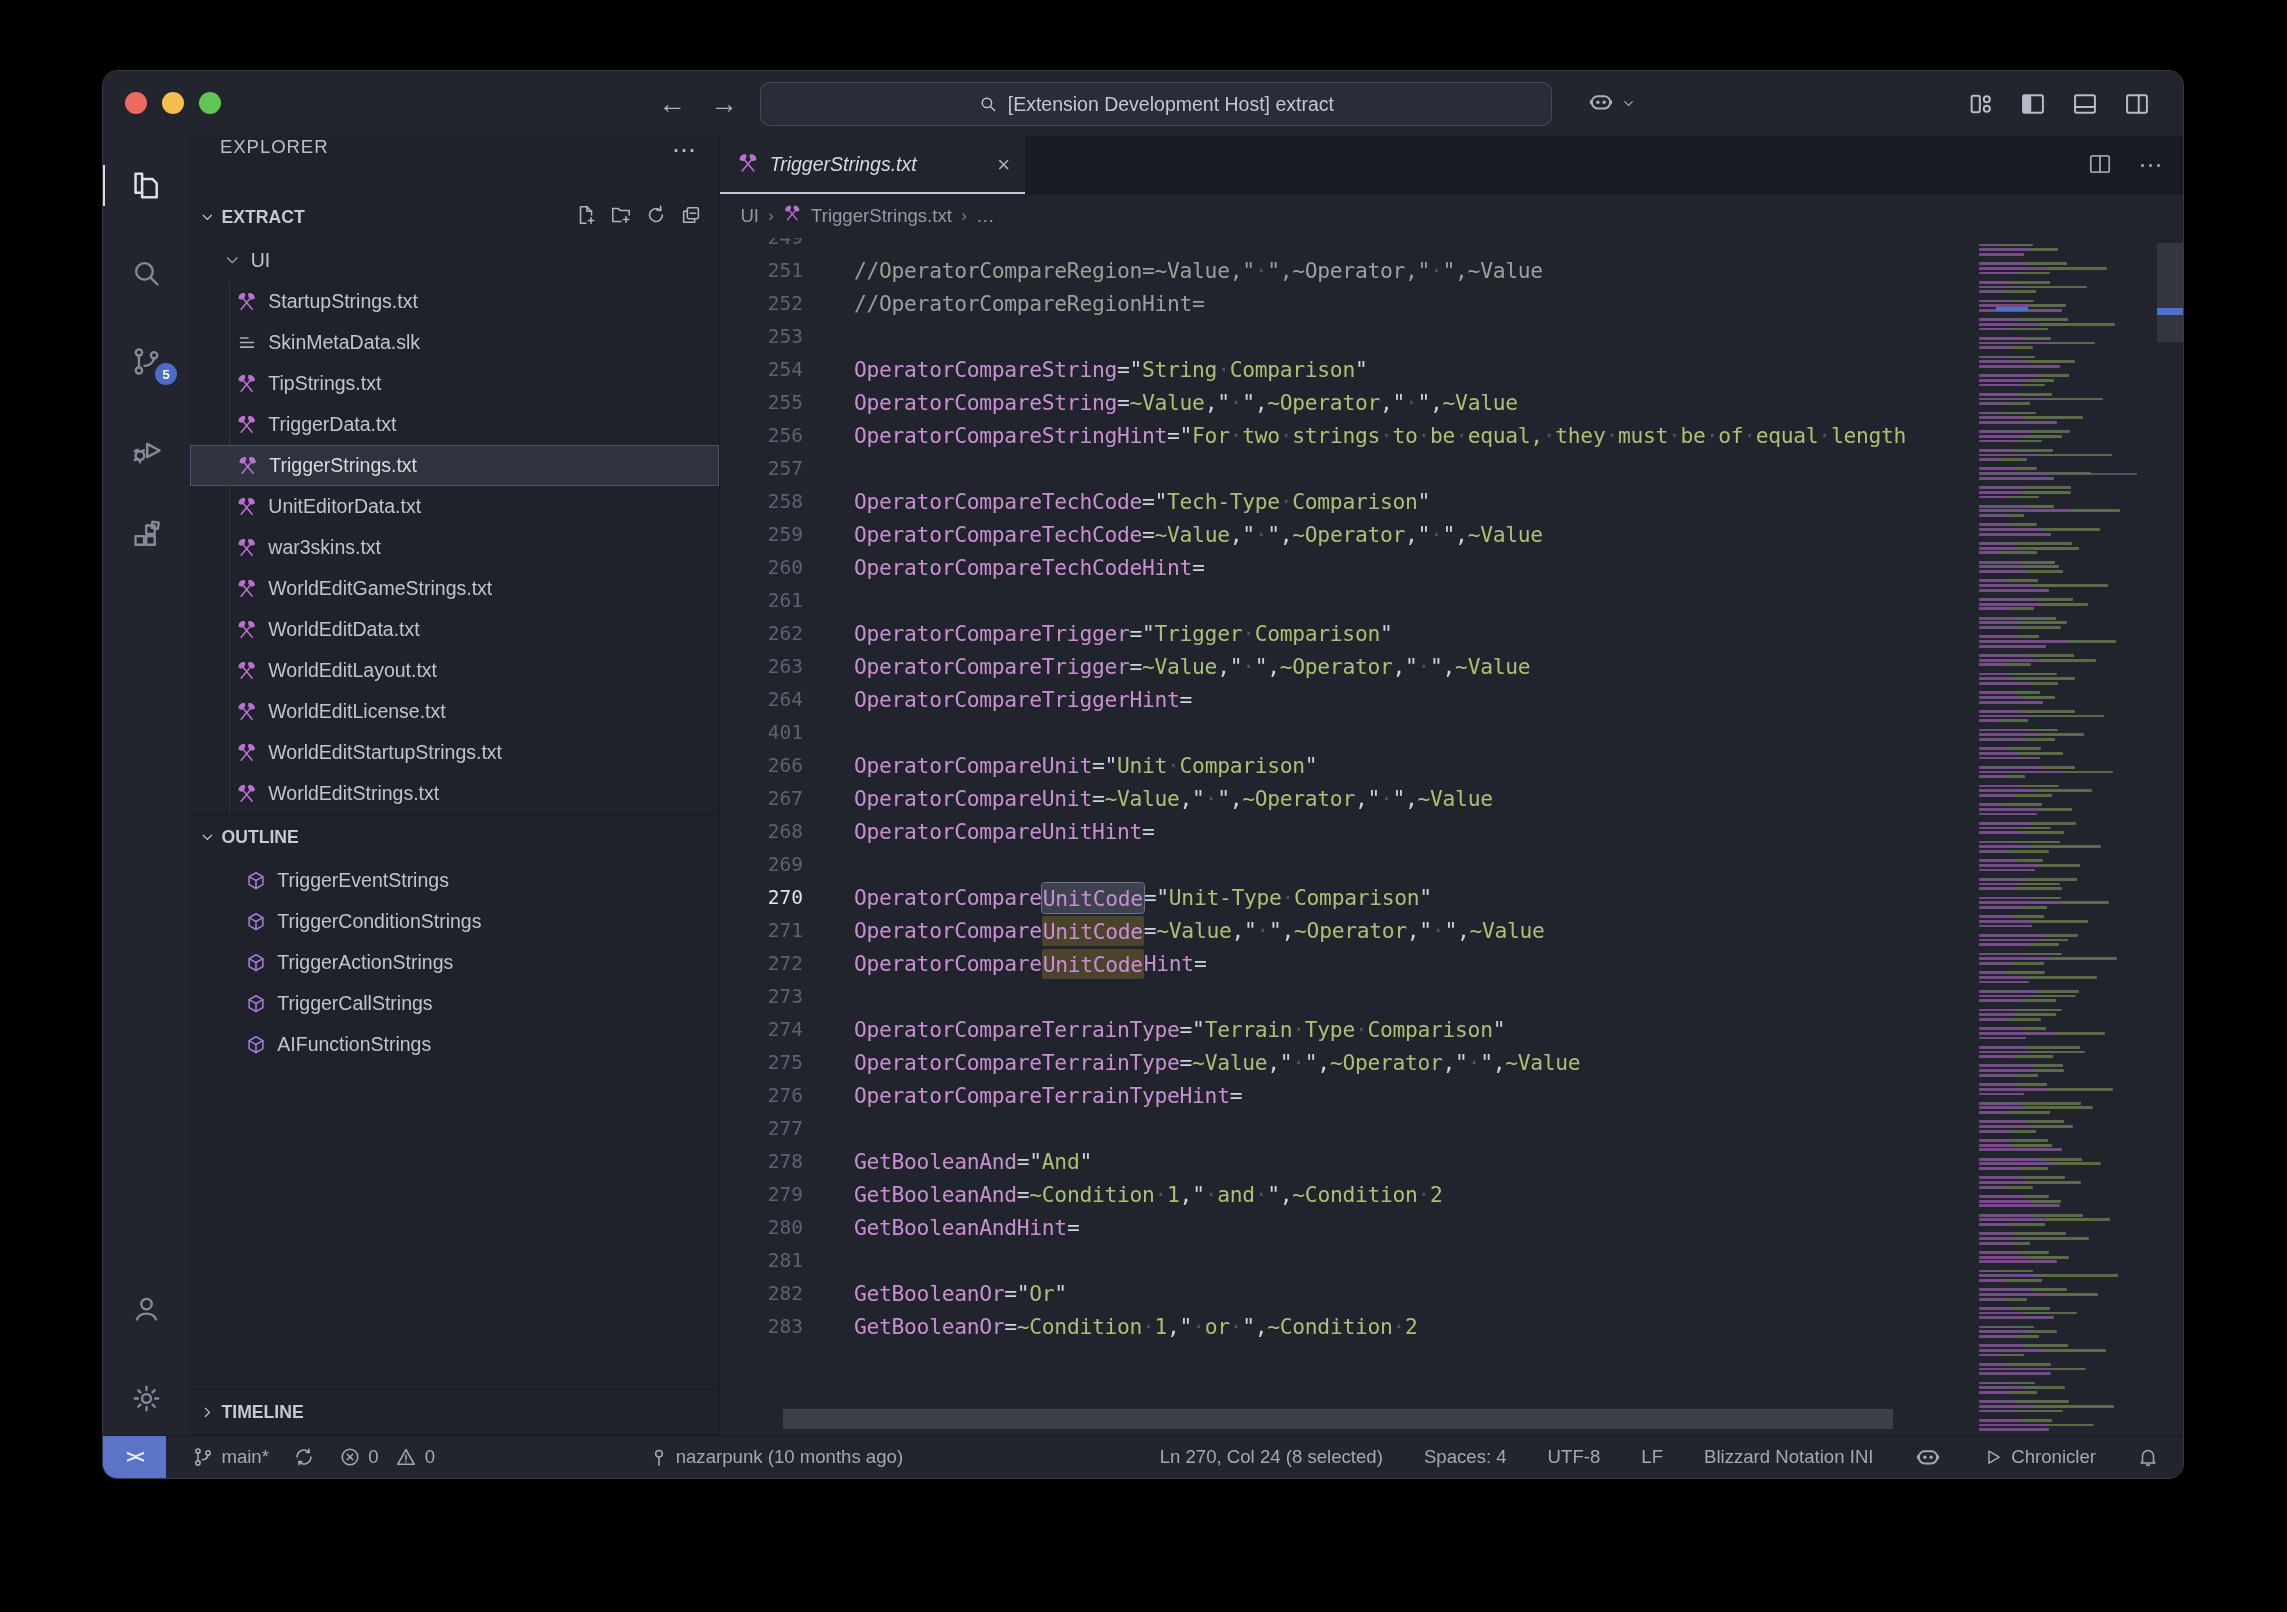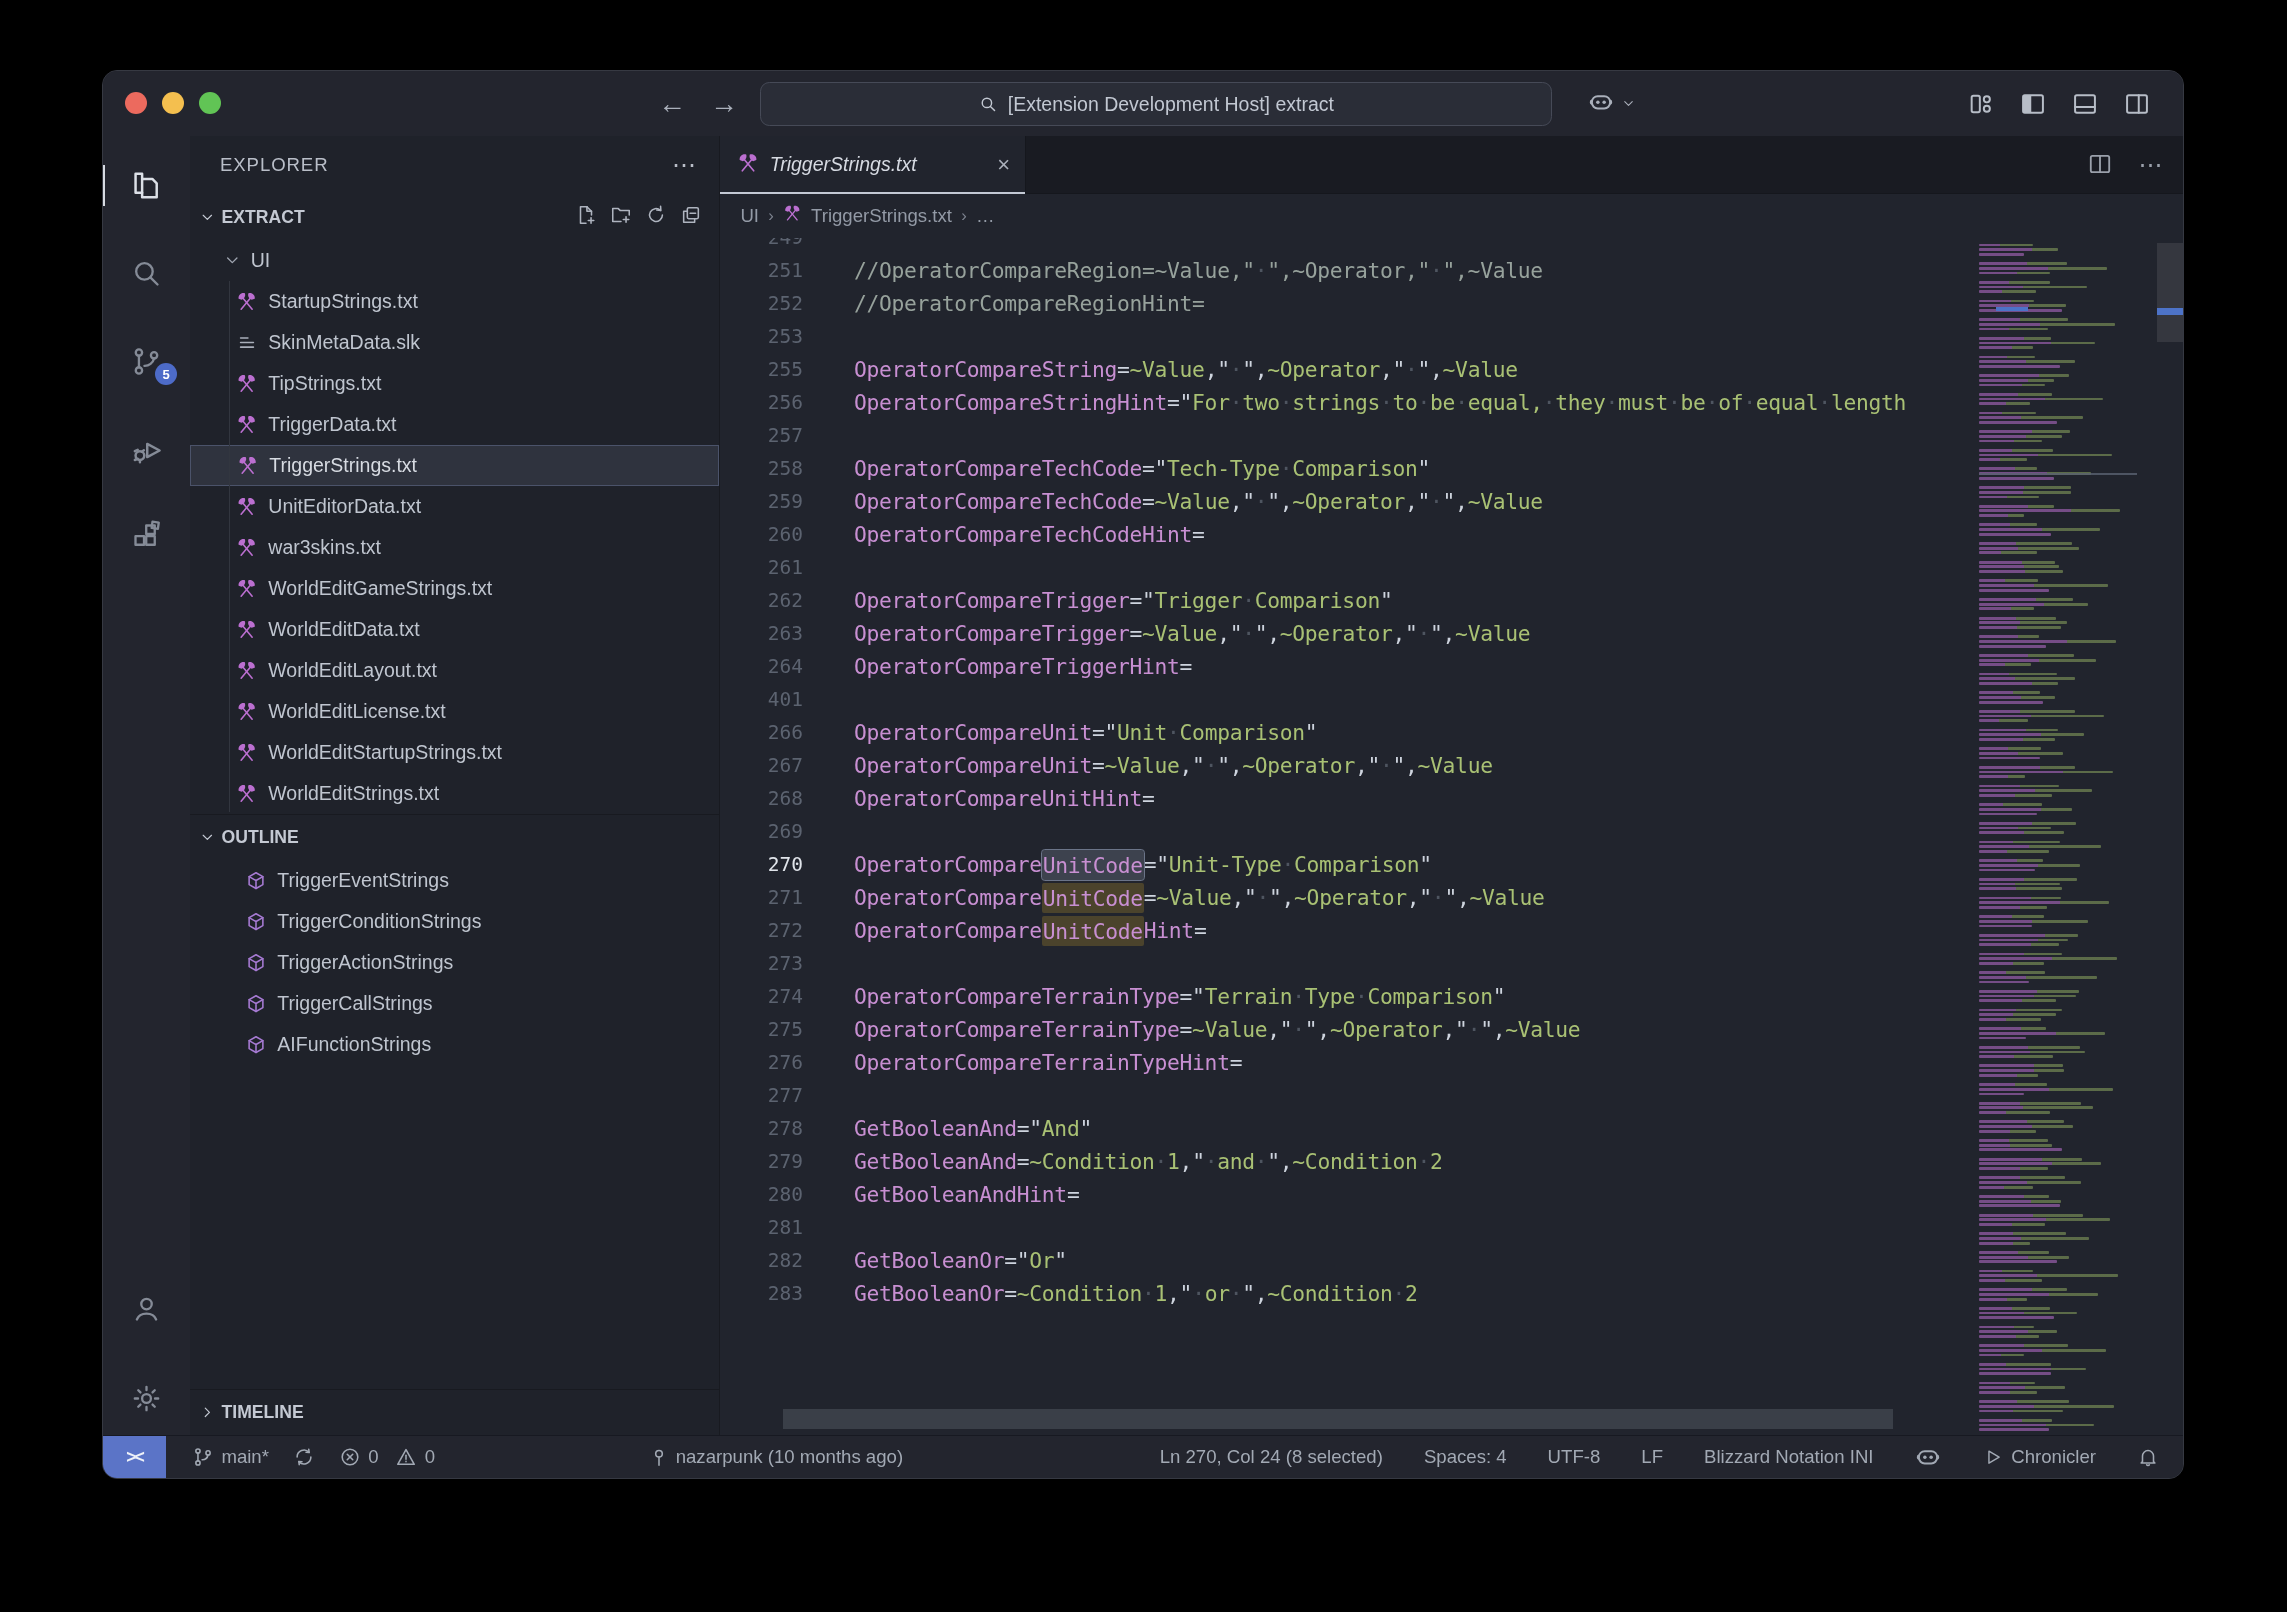--- a/index.html
+++ b/index.html
@@ -23,21 +23,21 @@
   .icon-btn svg { display:block; }
   
   .main { flex:1; display:flex; min-height:0; }
   .activitybar { width:87px; flex:none; position:relative; background:#23252e; }
   .ab-icon { position:absolute; left:0; width:87px; height:56px; display:flex; align-items:center; justify-content:center; color:#858b97; }
   .ab-icon.active { color:#dce0e7; }
   .ab-icon.active:before { content:""; position:absolute; left:0; top:7.4px; bottom:7.4px; width:2.3px; background:#d7dbe2; }
   .badge { position:absolute; right:13px; bottom:3.7px; min-width:22px; height:22px; border-radius:11px; background:#4d6bc8; color:#fff; font-size:13px; display:flex; align-items:center; justify-content:center; font-weight:bold; }
   
   .sidebar { width:530px; flex:none; background:#1f222a; display:flex; flex-direction:column; border-right:0.9px solid #181a20; }
-  .sb-title { height:58px; flex:none; display:flex; align-items:center; padding:0 22px 0 30px; color:#b9bec8; font-size:18.6px; letter-spacing:0.9px; }
+  .sb-title { height:58px; flex:none; display:flex; align-items:flex-start; padding:0 22px 0 30px; color:#b9bec8; font-size:18.6px; letter-spacing:0.9px; }
   .sb-title .sp { flex:1; }
   .sec-head { height:46px; flex:none; display:flex; align-items:center; gap:5.6px; padding-left:9.3px; color:#c4c9d3; font-size:17.6px; font-weight:bold; }
   .sec-head .acts { margin-left:auto; margin-right:16.7px; display:flex; gap:13px; color:#aeb4bf; }
   .tree { position:relative; flex:none; }
   .row { height:41px; display:flex; align-items:center; color:#bfc5cf; font-size:19.5px; position:relative; }
   .row .chev { width:20.4px; margin-left:33px; color:#9fa5b0; display:flex; }
   .row .ficon { width:24px; margin-left:45px; display:flex; justify-content:center; }
   .row .lbl { margin-left:9.3px; white-space:nowrap; }
   .row.folder .lbl { margin-left:7.4px; }
   .row.selected { background:#2f333e; border:0.9px solid #4b536a; color:#d7dbe2; }
@@ -488,20 +488,21 @@
         <span>TriggerStrings.txt</span>
         <span class="bsep">›</span>
         <span>…</span>
       </div>
       <div class="codearea">
         <div class="lines" id="codelines">
             <div class="line"><span class="ln">249</span><span class="lt"></span></div>
             <div class="line"><span class="ln">251</span><span class="lt"><span class="tk-c">//OperatorCompareRegion=~Value,"<span class="ws">·</span>",~Operator,"<span class="ws">·</span>",~Value</span></span></div>
             <div class="line"><span class="ln">252</span><span class="lt"><span class="tk-c">//OperatorCompareRegionHint=</span></span></div>
             <div class="line"><span class="ln">253</span><span class="lt"></span></div>
+            <div class="line"><span class="ln">254</span><span class="lt"><span class="tk-k">OperatorCompareString</span><span class="tk-p">="</span><span class="tk-s">String<span class="ws">·</span>Comparison</span><span class="tk-p">"</span></span></div>
             <div class="line"><span class="ln">255</span><span class="lt"><span class="tk-k">OperatorCompareString</span><span class="tk-p">=</span><span class="tk-s">~Value</span><span class="tk-p">,"</span><span class="tk-s"><span class="ws">·</span></span><span class="tk-p">",</span><span class="tk-s">~Operator</span><span class="tk-p">,"</span><span class="tk-s"><span class="ws">·</span></span><span class="tk-p">",</span><span class="tk-s">~Value</span></span></div>
             <div class="line"><span class="ln">256</span><span class="lt"><span class="tk-k">OperatorCompareStringHint</span><span class="tk-p">="</span><span class="tk-s">For<span class="ws">·</span>two<span class="ws">·</span>strings<span class="ws">·</span>to<span class="ws">·</span>be<span class="ws">·</span>equal,<span class="ws">·</span>they<span class="ws">·</span>must<span class="ws">·</span>be<span class="ws">·</span>of<span class="ws">·</span>equal<span class="ws">·</span>length</span></span></div>
             <div class="line"><span class="ln">257</span><span class="lt"></span></div>
             <div class="line"><span class="ln">258</span><span class="lt"><span class="tk-k">OperatorCompareTechCode</span><span class="tk-p">="</span><span class="tk-s">Tech-Type<span class="ws">·</span>Comparison</span><span class="tk-p">"</span></span></div>
             <div class="line"><span class="ln">259</span><span class="lt"><span class="tk-k">OperatorCompareTechCode</span><span class="tk-p">=</span><span class="tk-s">~Value</span><span class="tk-p">,"</span><span class="tk-s"><span class="ws">·</span></span><span class="tk-p">",</span><span class="tk-s">~Operator</span><span class="tk-p">,"</span><span class="tk-s"><span class="ws">·</span></span><span class="tk-p">",</span><span class="tk-s">~Value</span></span></div>
             <div class="line"><span class="ln">260</span><span class="lt"><span class="tk-k">OperatorCompareTechCodeHint</span><span class="tk-p">=</span></span></div>
             <div class="line"><span class="ln">261</span><span class="lt"></span></div>
             <div class="line"><span class="ln">262</span><span class="lt"><span class="tk-k">OperatorCompareTrigger</span><span class="tk-p">="</span><span class="tk-s">Trigger<span class="ws">·</span>Comparison</span><span class="tk-p">"</span></span></div>
             <div class="line"><span class="ln">263</span><span class="lt"><span class="tk-k">OperatorCompareTrigger</span><span class="tk-p">=</span><span class="tk-s">~Value</span><span class="tk-p">,"</span><span class="tk-s"><span class="ws">·</span></span><span class="tk-p">",</span><span class="tk-s">~Operator</span><span class="tk-p">,"</span><span class="tk-s"><span class="ws">·</span></span><span class="tk-p">",</span><span class="tk-s">~Value</span></span></div>
             <div class="line"><span class="ln">264</span><span class="lt"><span class="tk-k">OperatorCompareTriggerHint</span><span class="tk-p">=</span></span></div>

